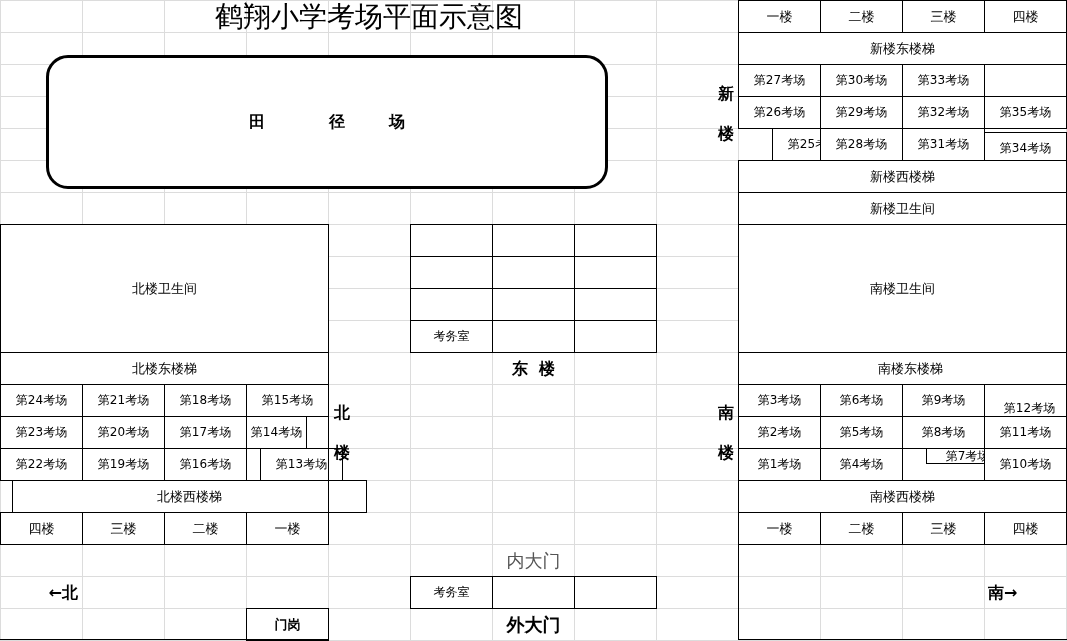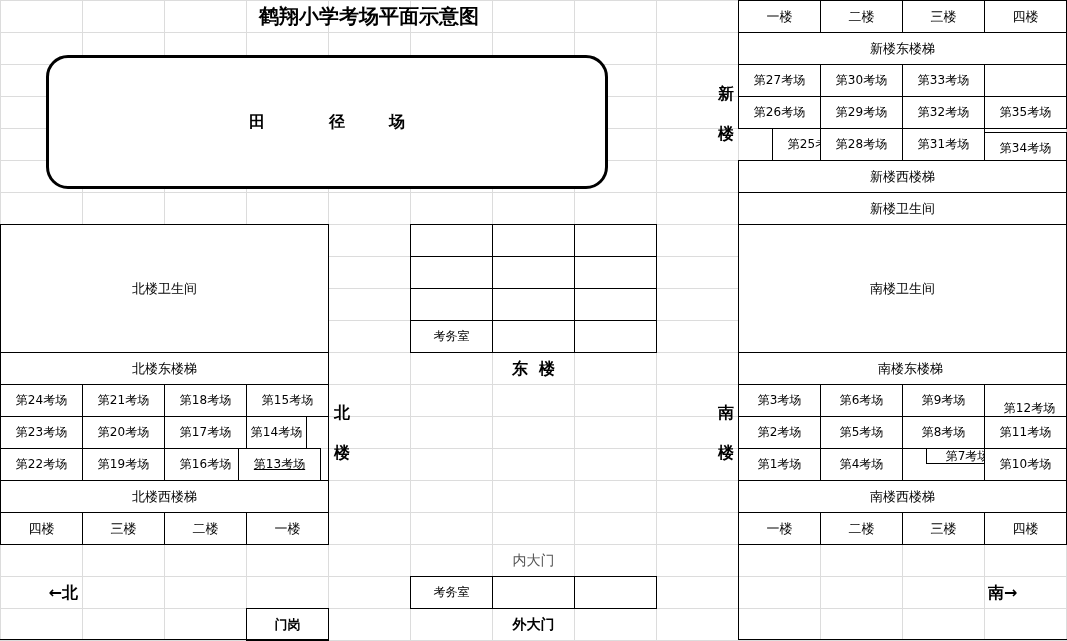--- a/index.html
+++ b/index.html
@@ -7,29 +7,29 @@
          font-family:"DejaVu Sans","Liberation Sans",sans-serif; color:#000; }
   .grid { position:absolute; left:0; top:0; width:1067px; height:641px;
     background-image:
       linear-gradient(to right, #dcdcdc 1px, transparent 1px),
       linear-gradient(to bottom, #dcdcdc 1px, transparent 1px);
     background-size:82px 32px; background-position:0 0; }
   .cell { position:absolute; box-sizing:border-box; display:flex; align-items:center;
           justify-content:center; font-size:13px; background:#fff; white-space:nowrap; }
   .bl { border:1px solid #000; }
   .room { font-size:12px; }
-  .title { font-family:"DejaVu Serif","Liberation Serif",serif; font-weight:bold; font-size:20px;
+  .title { font-family:"DejaVu Serif","Liberation Serif",serif; font-weight:normal; font-size:28px;
            background:transparent; }
   .track { position:absolute; left:46px; top:55px; width:562px; height:134px; box-sizing:border-box;
            border:3px solid #000; border-radius:22px; display:flex; align-items:center; justify-content:center;
            background:#fff; }
   .track span { font-weight:bold; font-size:16px; letter-spacing:0; }
   .vlabel { position:absolute; font-weight:bold; font-size:16px; line-height:40px; width:20px; text-align:center; }
   .bold { font-weight:bold; font-size:16px; background:transparent; }
-  .gate { font-family:"DejaVu Serif","Liberation Serif",serif; font-size:14px; background:transparent; }
+  .gate { font-family:"DejaVu Serif","Liberation Serif",serif; font-size:18px; background:transparent; }
   .gray { color:#555; }
 </style>
 </head>
 <body>
 
 <div class="grid"></div>
 
 <div class="cell title" style="left:164px;top:0;width:410px;height:33px;">鹤翔小学考场平面示意图</div>
 
 <div class="track">
@@ -80,23 +80,23 @@
   <div class="cell bl room" style="left:246px;top:384px;width:83px;height:33px;">第15考场</div>
 
   <div class="cell bl room" style="left:0;top:416px;width:83px;height:33px;">第23考场</div>
   <div class="cell bl room" style="left:82px;top:416px;width:83px;height:33px;">第20考场</div>
   <div class="cell bl room" style="left:164px;top:416px;width:83px;height:33px;">第17考场</div>
   <div class="cell bl room" style="left:246px;top:416px;width:61px;height:33px;">第14考场</div>
 
   <div class="cell bl room" style="left:0;top:448px;width:83px;height:33px;">第22考场</div>
   <div class="cell bl room" style="left:82px;top:448px;width:83px;height:33px;">第19考场</div>
   <div class="cell bl room" style="left:164px;top:448px;width:83px;height:33px;">第16考场</div>
-  <div class="cell bl room" style="left:238px;top:448px;width:83px;height:33px;text-decoration:underline;">第13考场</div>
+  <div class="cell bl room" style="left:260px;top:448px;width:83px;height:33px;">第13考场</div>
 
-  <div class="cell bl" style="left:0;top:480px;width:329px;height:33px;">北楼西楼梯</div>
+  <div class="cell bl" style="left:12px;top:480px;width:355px;height:33px;">北楼西楼梯</div>
 
   <div class="cell bl" style="left:0;top:512px;width:83px;height:33px;">四楼</div>
   <div class="cell bl" style="left:82px;top:512px;width:83px;height:33px;">三楼</div>
   <div class="cell bl" style="left:164px;top:512px;width:83px;height:33px;">二楼</div>
   <div class="cell bl" style="left:246px;top:512px;width:83px;height:33px;">一楼</div>
 
   <div class="vlabel" style="left:332px;top:393px;">北</div>
   <div class="vlabel" style="left:332px;top:433px;">楼</div>
 </div>
 

